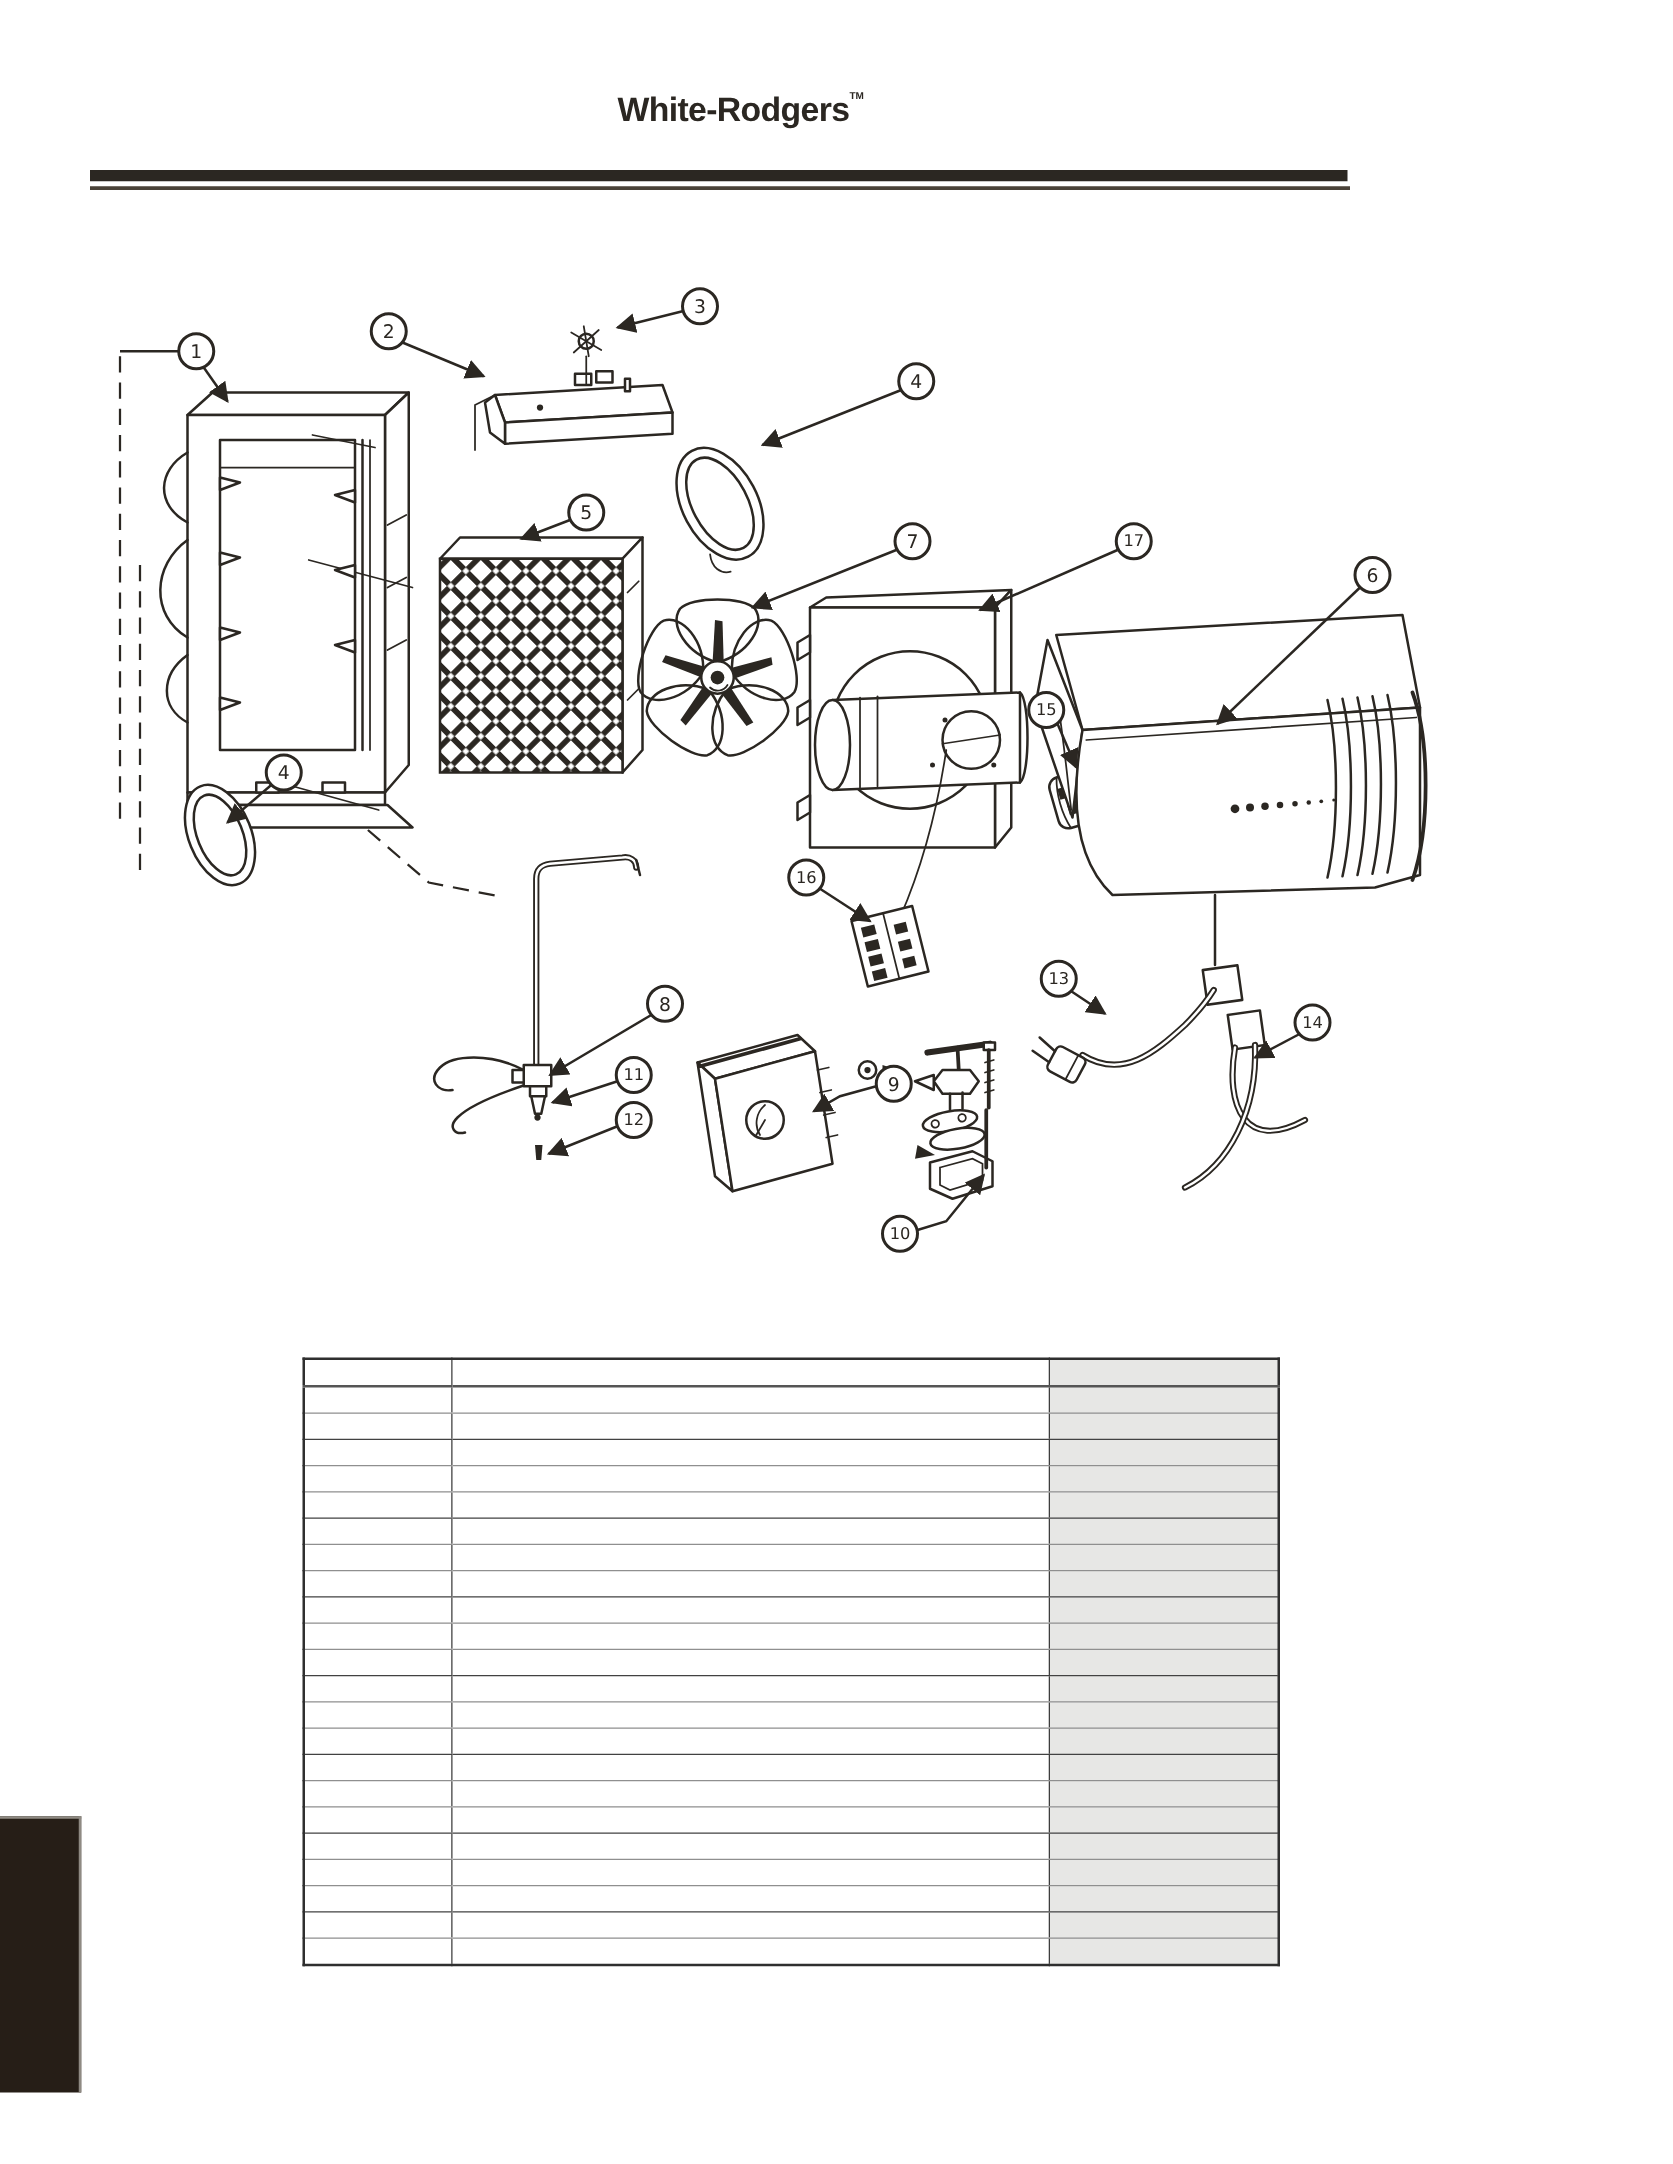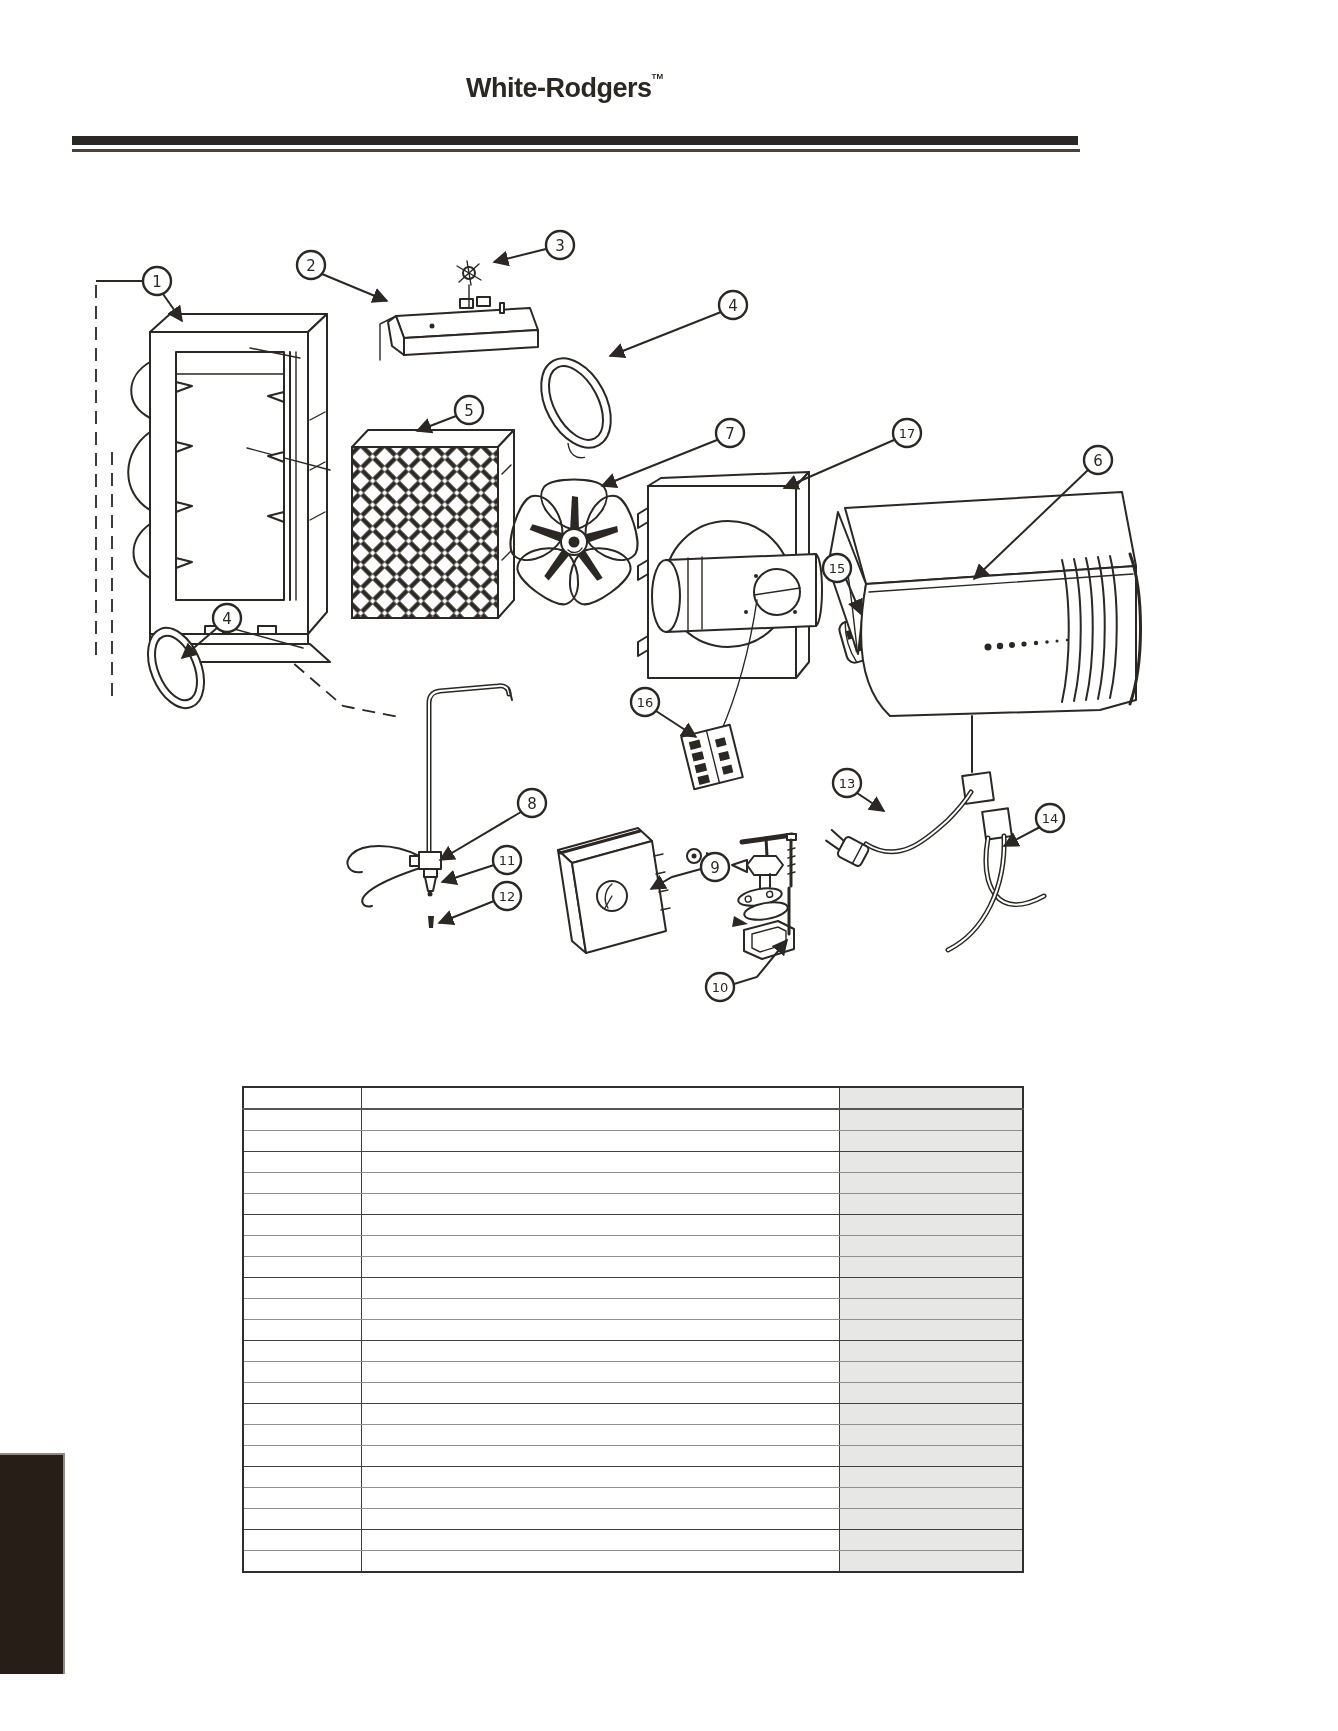--- a/index.html
+++ b/index.html
@@ -6,21 +6,21 @@
     --ink:#2b2722;
     --shade:#e7e7e5;
     --tab:#261e17;
   }
   html,body{margin:0;padding:0;}
   body{
     width:1338px;height:1731px;position:relative;background:#ffffff;
     font-family:"Liberation Sans",sans-serif;overflow:hidden;
   }
   .brand{
-    position:absolute;left:466px;top:72px;width:220px;
+    position:absolute;left:494px;top:72px;width:220px;
     font-size:27px;font-weight:bold;letter-spacing:-0.5px;color:var(--ink);
     white-space:nowrap;
   }
   .brand sup{font-size:8px;font-weight:bold;vertical-align:18px;letter-spacing:0;}
   .rule-thick{position:absolute;left:72px;top:136px;width:1006px;height:9px;background:var(--ink);}
   .rule-thin{position:absolute;left:72px;top:149px;width:1008px;height:3px;background:#4a4238;}
   .diagram-svg{position:absolute;left:0;top:0;width:1338px;height:1030px;}
 
   
   .ln{fill:none;stroke:var(--ink);stroke-width:2;stroke-linecap:round;stroke-linejoin:round;}

